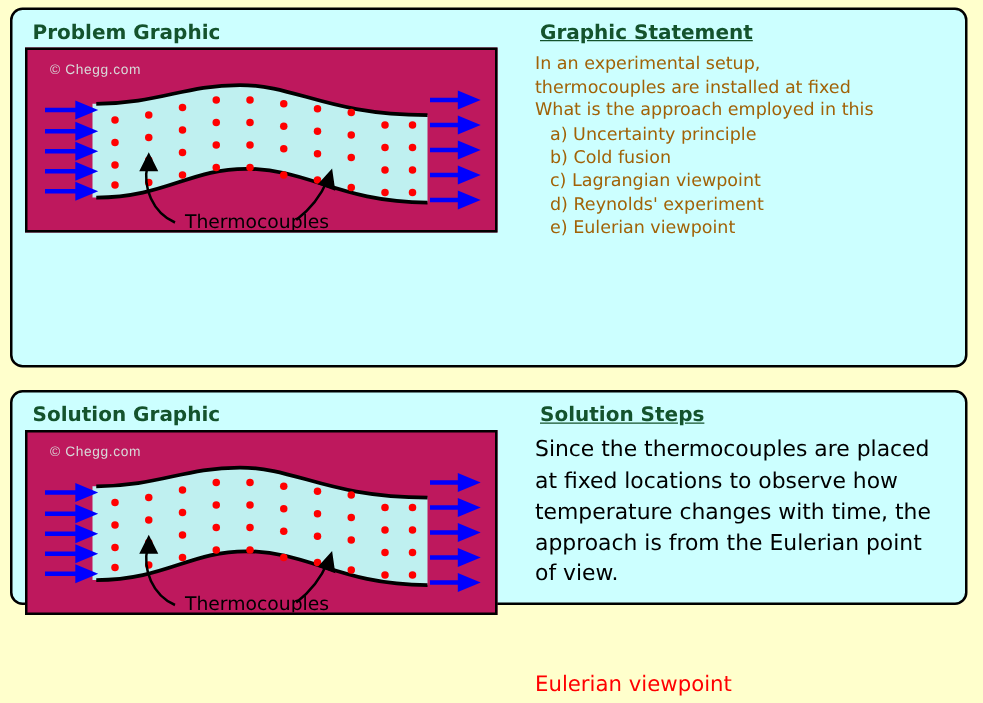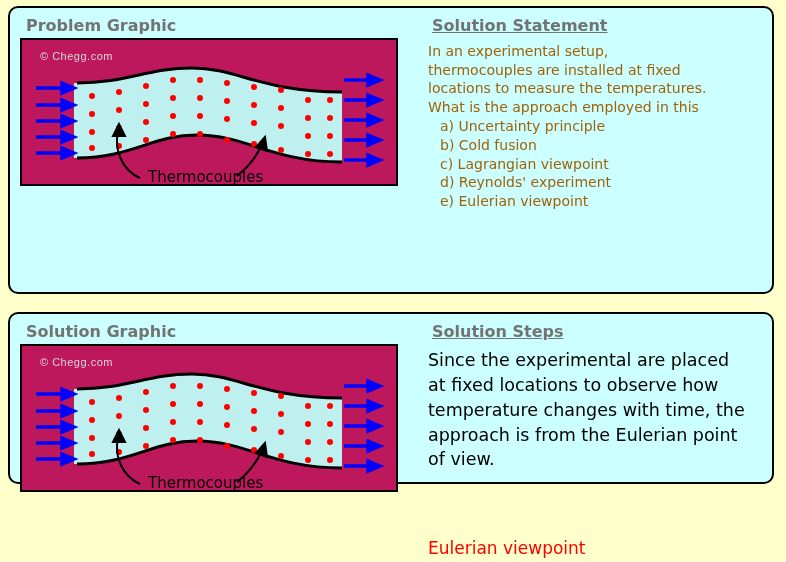--- a/index.html
+++ b/index.html
@@ -35,21 +35,21 @@
     height: 288px;
   }
   .panel-solution {
     top: 312px;
     height: 172px;
   }
   .panel-title {
     position: absolute;
     font-size: 16px;
     font-weight: bold;
-    color: #737373;
+    color: #14532d;
     white-space: nowrap;
   }
   .graphic-title {
     left: 16px;
     top: 8px;
   }
   .text-title {
     left: 422px;
     top: 8px;
     text-decoration: underline;
@@ -121,21 +121,21 @@
   }
 </style>
 </head>
 <body>
 
 <div class="page">
 
   <div class="panel panel-problem">
 
     <div class="panel-title graphic-title">Problem Graphic</div>
-    <div class="panel-title text-title">Solution Statement</div>
+    <div class="panel-title text-title">Graphic Statement</div>
 
     <div class="graphic-box gbox-problem">
       <div class="watermark">© Chegg.com</div>
       <svg width="374" height="144" viewBox="0 0 374 144">
 
         <path d="M 55 43 C 105 43, 125 28, 170 28 C 215 28, 240 52, 320 52
                  L 320 122 C 250 122, 225 95, 175 95 C 130 95, 110 118, 55 118 Z" fill="#bff0f0" stroke="none"></path>
 
         <rect x="52" y="43" width="6" height="75" fill="#bff0f0"></rect>
 
@@ -238,21 +238,20 @@
           <path d="M 215 136 C 228 126, 235 116, 240 104" fill="none"></path>
           <polygon points="243,97 234,107 245,111"></polygon>
         </g>
         <text class="lbl" x="126" y="142">Thermocouples</text>
       </svg>
     </div>
 
     <div class="stmt">
       <div class="stmt-line">In an experimental setup,</div>
       <div class="stmt-line">thermocouples are installed at fixed</div>
-      <div class="stmt-line">locations to measure the temperatures.</div>
       <div class="stmt-line">What is the approach employed in this</div>
       <div class="choices">
         <div class="choice">a) Uncertainty principle</div>
         <div class="choice">b) Cold fusion</div>
         <div class="choice">c) Lagrangian viewpoint</div>
         <div class="choice">d) Reynolds' experiment</div>
         <div class="choice">e) Eulerian viewpoint</div>
       </div>
     </div>
   </div>
@@ -364,21 +363,21 @@
           <path d="M 118 138 C 100 130, 92 110, 96 92" fill="none"></path>
           <polygon points="97,84 91,96 103,96"></polygon>
           <path d="M 215 136 C 228 126, 235 116, 240 104" fill="none"></path>
           <polygon points="243,97 234,107 245,111"></polygon>
         </g>
         <text class="lbl" x="126" y="142">Thermocouples</text>
       </svg>
     </div>
 
     <div class="sol-text">
-      <div class="stmt-line">Since the experimental are placed</div>
+      <div class="stmt-line">Since the thermocouples are placed</div>
       <div class="stmt-line">at fixed locations to observe how</div>
       <div class="stmt-line">temperature changes with time, the</div>
       <div class="stmt-line">approach is from the Eulerian point</div>
       <div class="stmt-line">of view.</div>
     </div>
 
     <div class="sol-answer">Eulerian viewpoint</div>
   </div>
 
 </div>

